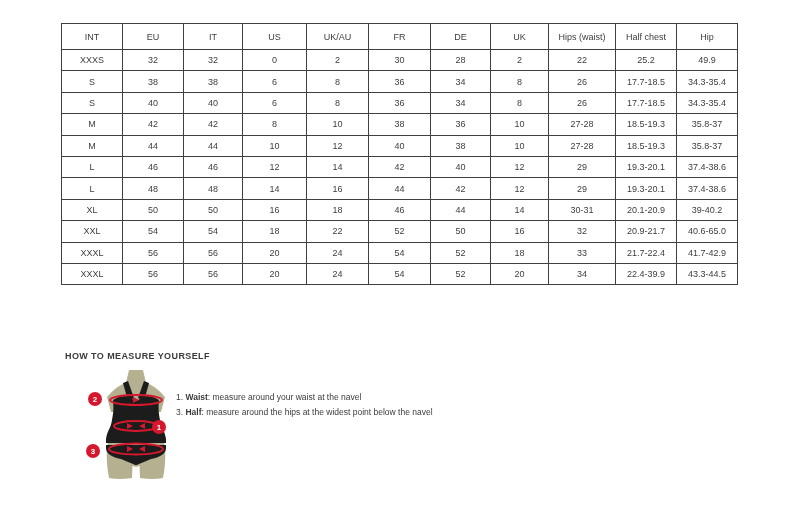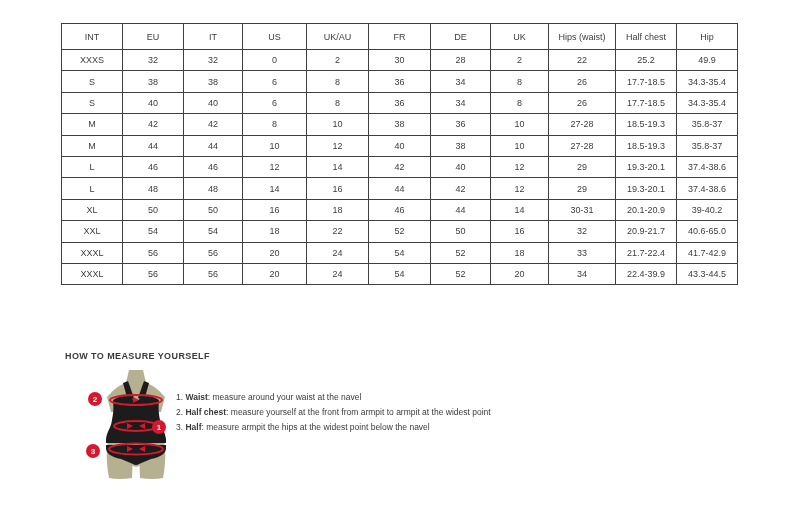--- a/index.html
+++ b/index.html
@@ -259,15 +259,14 @@
       <circle cx="79" cy="59" r="7" fill="var(--accent-red,#d6182e)"></circle>
       <text class="badge-num" x="79" y="62" text-anchor="middle" fill="#ffffff">1</text>
       <circle cx="13" cy="83" r="7" fill="var(--accent-red,#d6182e)"></circle>
       <text class="badge-num" x="13" y="86" text-anchor="middle" fill="#ffffff">3</text>
     </g>
   </svg>
 </div>
 
 <div class="steps">
     <div class="step"><span>1. </span><b>Waist</b><span>: measure around your waist at the navel</span></div>
-    <div class="step"><span>2. </span><b>Half chest</b><span>: measure yourself at the front from armpit to armpit at the widest point</span></div>
-    <div class="step"><span>3. </span><b>Half</b><span>: measure armpit the hips at the widest point below the navel</span></div>
+    <div class="step"><span>3. </span><b>Half</b><span>: measure around the hips at the widest point below the navel</span></div>
   </div>
 
 </body></html>

